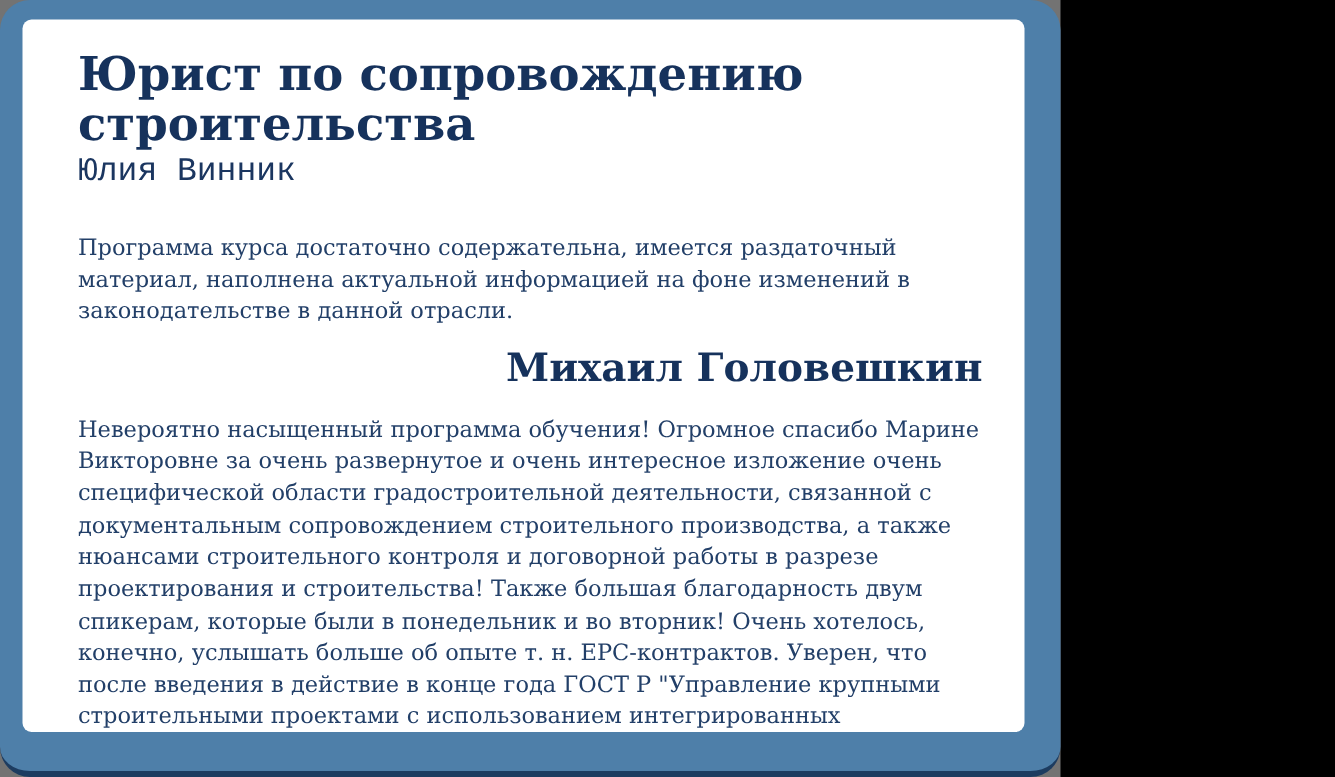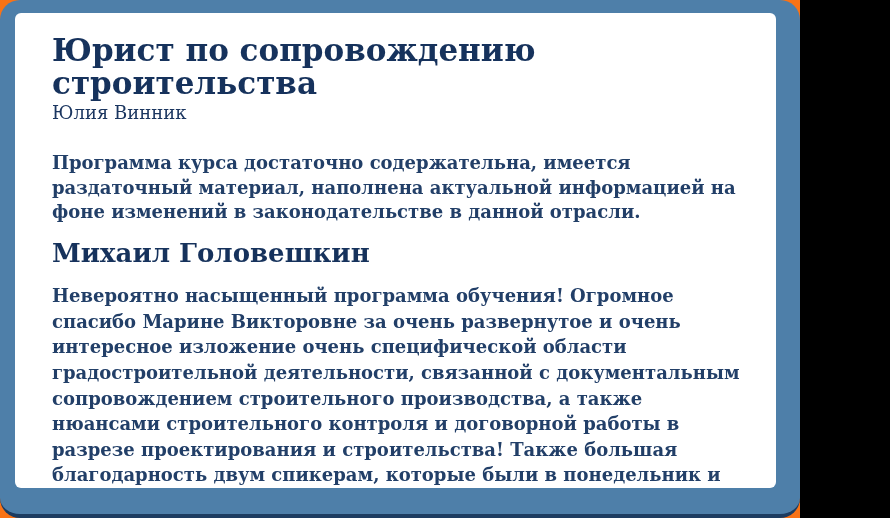--- a/index.html
+++ b/index.html
@@ -6,23 +6,23 @@
     margin: 0;
     padding: 0;
     background: #000000;
     width: 890px;
     height: 518px;
     overflow: hidden;
     font-family: "DejaVu Serif", serif;
   }
   .viewport {
     position: relative;
-    width: 800px;
+    width: 707px;
     height: 518px;
-    background: #f97316;
+    background: #737373;
   }
   .frame {
     position: absolute;
     inset: 0;
     background: var(--color-frame, #4e7fa9);
     border-radius: 20px;
     border-bottom: 4px solid var(--color-frame_bottom_edge, #1d3c60);
     box-sizing: border-box;
   }
   .card {
@@ -47,41 +47,43 @@
   }
   .review-type {
     margin: 9px 0 0 0;
     font-size: 16px;
     line-height: 1.2;
     font-weight: 400;
     color: var(--color-subheading, #1b3660);
   }
   .reviewer-1 {
     margin: 3px 0 0 0;
-    font-size: 18px;
+    font-size: 22px;
     line-height: 1.2;
     font-weight: 400;
     color: var(--color-subheading, #1b3660);
+    font-family: Liberation Mono, monospace;
   }
   .para {
     margin: 1px 0 0 0;
-    font-size: 18px;
+    font-size: 15px;
     line-height: 1.38;
-    font-weight: 700;
+    font-weight: 400;
     color: var(--color-body_text, #223f68);
   }
   .para.first {
     margin-top: 27px;
   }
   .reviewer-2 {
     margin: 13px 0 0 0;
     font-size: 26px;
     line-height: 1.2;
     font-weight: 600;
     color: var(--color-heading, #16325c);
+    text-align: right;
   }
   .para.long {
     margin-top: 14px;
     line-height: 1.42;
   }
 </style>
 </head>
 <body>
 
 <div class="viewport">

